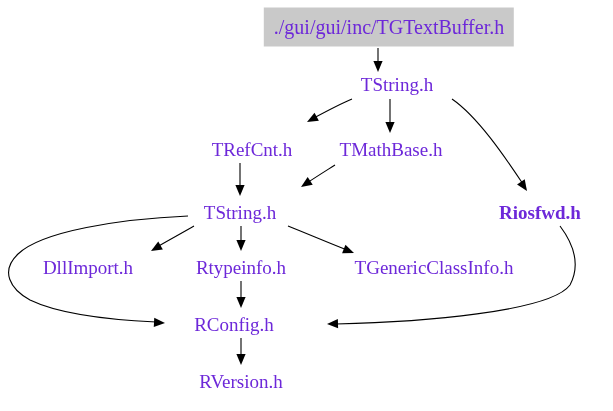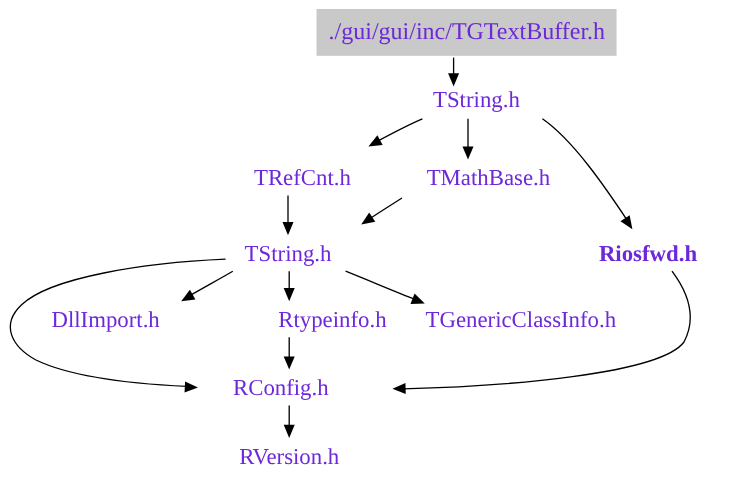--- a/index.html
+++ b/index.html
@@ -96,23 +96,23 @@
       <g>
         <path d="M 241,338 L 241,357" fill="none" stroke="#000000" stroke-width="1.1"></path>
         <polygon points="0,0 -11,-4.6 -11,4.6" fill="#000000" transform="translate(241,365) rotate(90)"></polygon>
       </g>
     </svg>
 
   <div id="node-layer">
       <div class="node node-root" style="left: 389px; top: 27px;">./gui/gui/inc/TGTextBuffer.h</div>
       <div class="node" style="left: 397px; top: 84px;">TString.h</div>
       <div class="node" style="left: 252px; top: 149px;">TRefCnt.h</div>
-      <div class="node" style="left: 391px; top: 149px; margin-left: 16px;">TMathBase.h</div>
+      <div class="node" style="left: 391px; top: 149px;">TMathBase.h</div>
       <div class="node" style="left: 240px; top: 212px;">TString.h</div>
       <div class="node" style="left: 540px; top: 212px; font-weight: bold;">Riosfwd.h</div>
       <div class="node" style="left: 88px; top: 267px;">DllImport.h</div>
-      <div class="node" style="left: 241px; top: 267px; margin-left: 36px;">Rtypeinfo.h</div>
+      <div class="node" style="left: 241px; top: 267px;">Rtypeinfo.h</div>
       <div class="node" style="left: 434px; top: 267px;">TGenericClassInfo.h</div>
       <div class="node" style="left: 234px; top: 324px;">RConfig.h</div>
       <div class="node" style="left: 241px; top: 381px;">RVersion.h</div>
     </div>
 
 </div>
 
 </body></html>

